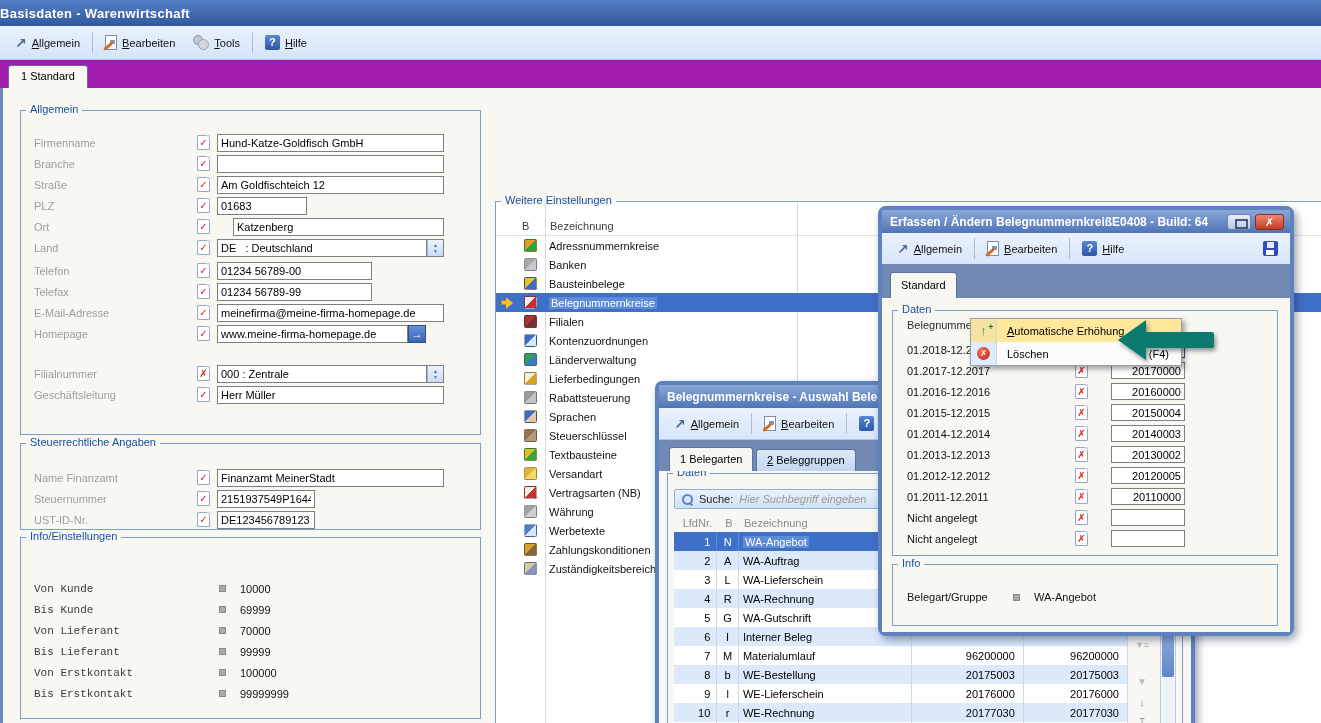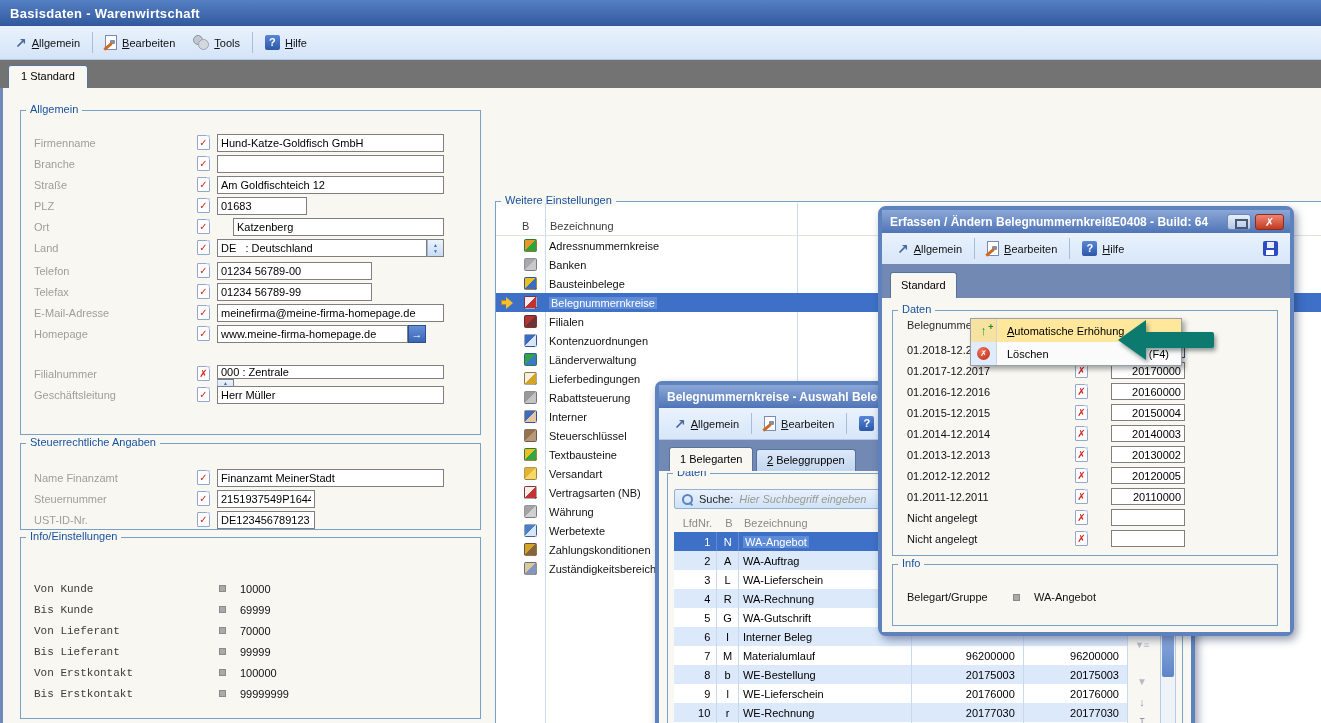--- a/index.html
+++ b/index.html
@@ -3,30 +3,30 @@
 <meta charset="utf-8">
 <style>
   * { margin:0; padding:0; box-sizing:border-box; }
   html,body { width:1321px; height:723px; overflow:hidden; background:#fff;
     font-family:"Liberation Sans","DejaVu Sans",sans-serif; }
   #stage { position:relative; width:1321px; height:723px; background:#f8f7f2; }
 
   
   .titlebar { position:absolute; left:0; top:0; right:0; height:26px;
     background:linear-gradient(#5580c4,#31589d); color:#fff; font-weight:bold;
-    font-size:13px; display:flex; align-items:center; padding-left:10px; letter-spacing:.3px; }
+    font-size:13px; display:flex; align-items:center; letter-spacing:.3px; }
   .menubar { position:absolute; left:0; top:26px; right:0; height:34px;
     background:linear-gradient(#eaf2fd,#d4e4f8); border-bottom:1px solid #b4c6e0;
     display:flex; align-items:center; padding-left:6px; }
   .tbi { display:flex; align-items:center; gap:5px; padding:3px 9px; font-size:11px;
     color:#111; border-radius:2px; cursor:default; }
   .mnu-label { display:block; }
   .mnu-label::first-letter { text-decoration:underline; }
   .tbsep { width:1px; height:21px; background:#a9bdd9; margin:0 3px; }
-  .tabstrip { position:absolute; left:0; top:60px; right:0; height:28px; background:#737373; }
+  .tabstrip { position:absolute; left:0; top:60px; right:0; height:28px; background:#a21caf; }
   .tab-main { position:absolute; left:8px; bottom:0; height:23px; background:#f8f7f2;
     border:1px solid #54749f; border-bottom:none; border-radius:3px 3px 0 0;
     font-size:11px; padding:4px 12px 0 12px; }
   .content { position:absolute; left:0; top:88px; right:0; bottom:0; background:#f8f7f2;
     border-left:3px solid #7089ba; }
 
   
   .gbox { position:absolute; border:1px solid #7aa0c8; background:transparent; }
   .gbox > .glabel { position:absolute; top:-8px; left:5px; background:#f8f7f2;
     padding:0 4px; font-size:11px; color:#17509e; }
@@ -318,21 +318,21 @@
             <span class="flabel">Homepage</span>
             <span class="doc doc-check"></span>
             <span class="fwrap" style="width: 209px;">
               <input class="finput" readonly="" value="www.meine-firma-homepage.de" style="">
               <span class="gobtn">→</span>
             </span>
           </div>
           <div class="frow" style="margin-top: 21px;">
             <span class="flabel">Filialnummer</span>
             <span class="doc doc-x"></span>
-            <span class="fwrap" style="width: 227px; flex-direction: column;">
+            <span class="fwrap" style="width: 227px;">
               <input class="finput" readonly="" value="000 : Zentrale" style="">
               <span class="spinner">
                 <span>▲</span>
                 <span>▼</span>
               </span>
             </span>
           </div>
           <div class="frow">
             <span class="flabel">Geschäftsleitung</span>
             <span class="doc doc-check"></span>
@@ -461,21 +461,21 @@
             <span class="slabel"><span>Lieferbedingungen</span></span>
           </div>
           <div class="srow">
             <span class="smarker"></span>
             <span class="sicon" style="background: linear-gradient(135deg, rgb(154, 154, 154) 50%, rgb(196, 196, 196) 50%);"></span>
             <span class="slabel"><span>Rabattsteuerung</span></span>
           </div>
           <div class="srow">
             <span class="smarker"></span>
             <span class="sicon" style="background: linear-gradient(135deg, rgb(58, 108, 196) 50%, rgb(232, 200, 164) 50%);"></span>
-            <span class="slabel"><span>Interner</span></span>
+            <span class="slabel"><span>Sprachen</span></span>
           </div>
           <div class="srow">
             <span class="smarker"></span>
             <span class="sicon" style="background: linear-gradient(135deg, rgb(148, 116, 76) 50%, rgb(184, 152, 120) 50%);"></span>
             <span class="slabel"><span>Steuerschlüssel</span></span>
           </div>
           <div class="srow">
             <span class="smarker"></span>
             <span class="sicon" style="background: linear-gradient(135deg, rgb(232, 192, 32) 50%, rgb(52, 164, 68) 50%);"></span>
             <span class="slabel"><span>Textbausteine</span></span>

